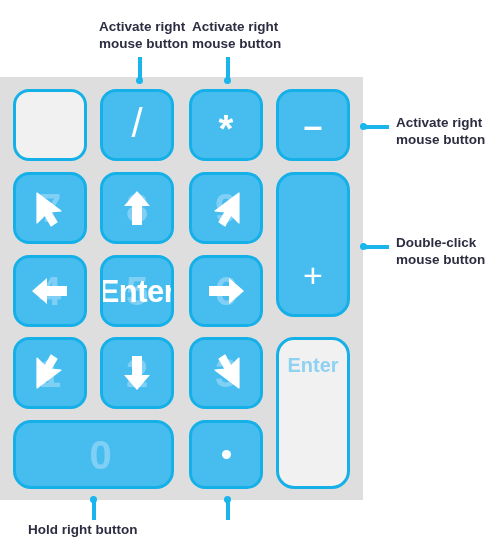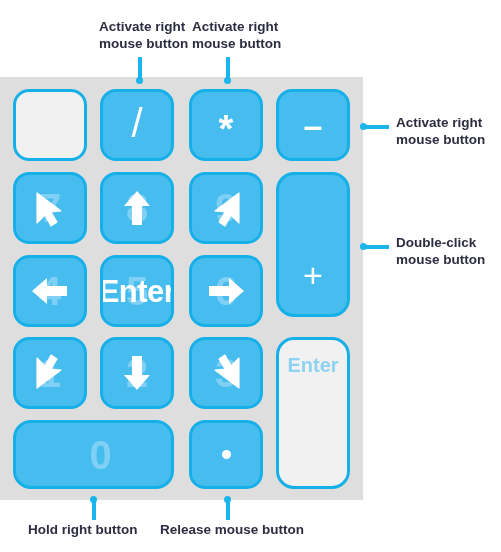--- a/index.html
+++ b/index.html
@@ -219,15 +219,14 @@
   <div class="cdot" style="left:360px; top:243px;"></div>
   <div class="label" style="left:396px; top:234px; width:110px;">Double-click
 mouse button</div>
 
   <div class="cline v" style="left:92px;  top:498px; height:22px;"></div>
   <div class="cdot" style="left:90px;  top:496px;"></div>
   <div class="label" style="left:28px; top:521px; width:140px;">Hold right button</div>
 
   <div class="cline v" style="left:226px; top:498px; height:22px;"></div>
   <div class="cdot" style="left:224px; top:496px;"></div>
-  <div class="label" style="left:160px; top:521px; width:150px;">Release mouse button</div>
 
 </div>
 
 </body></html>

